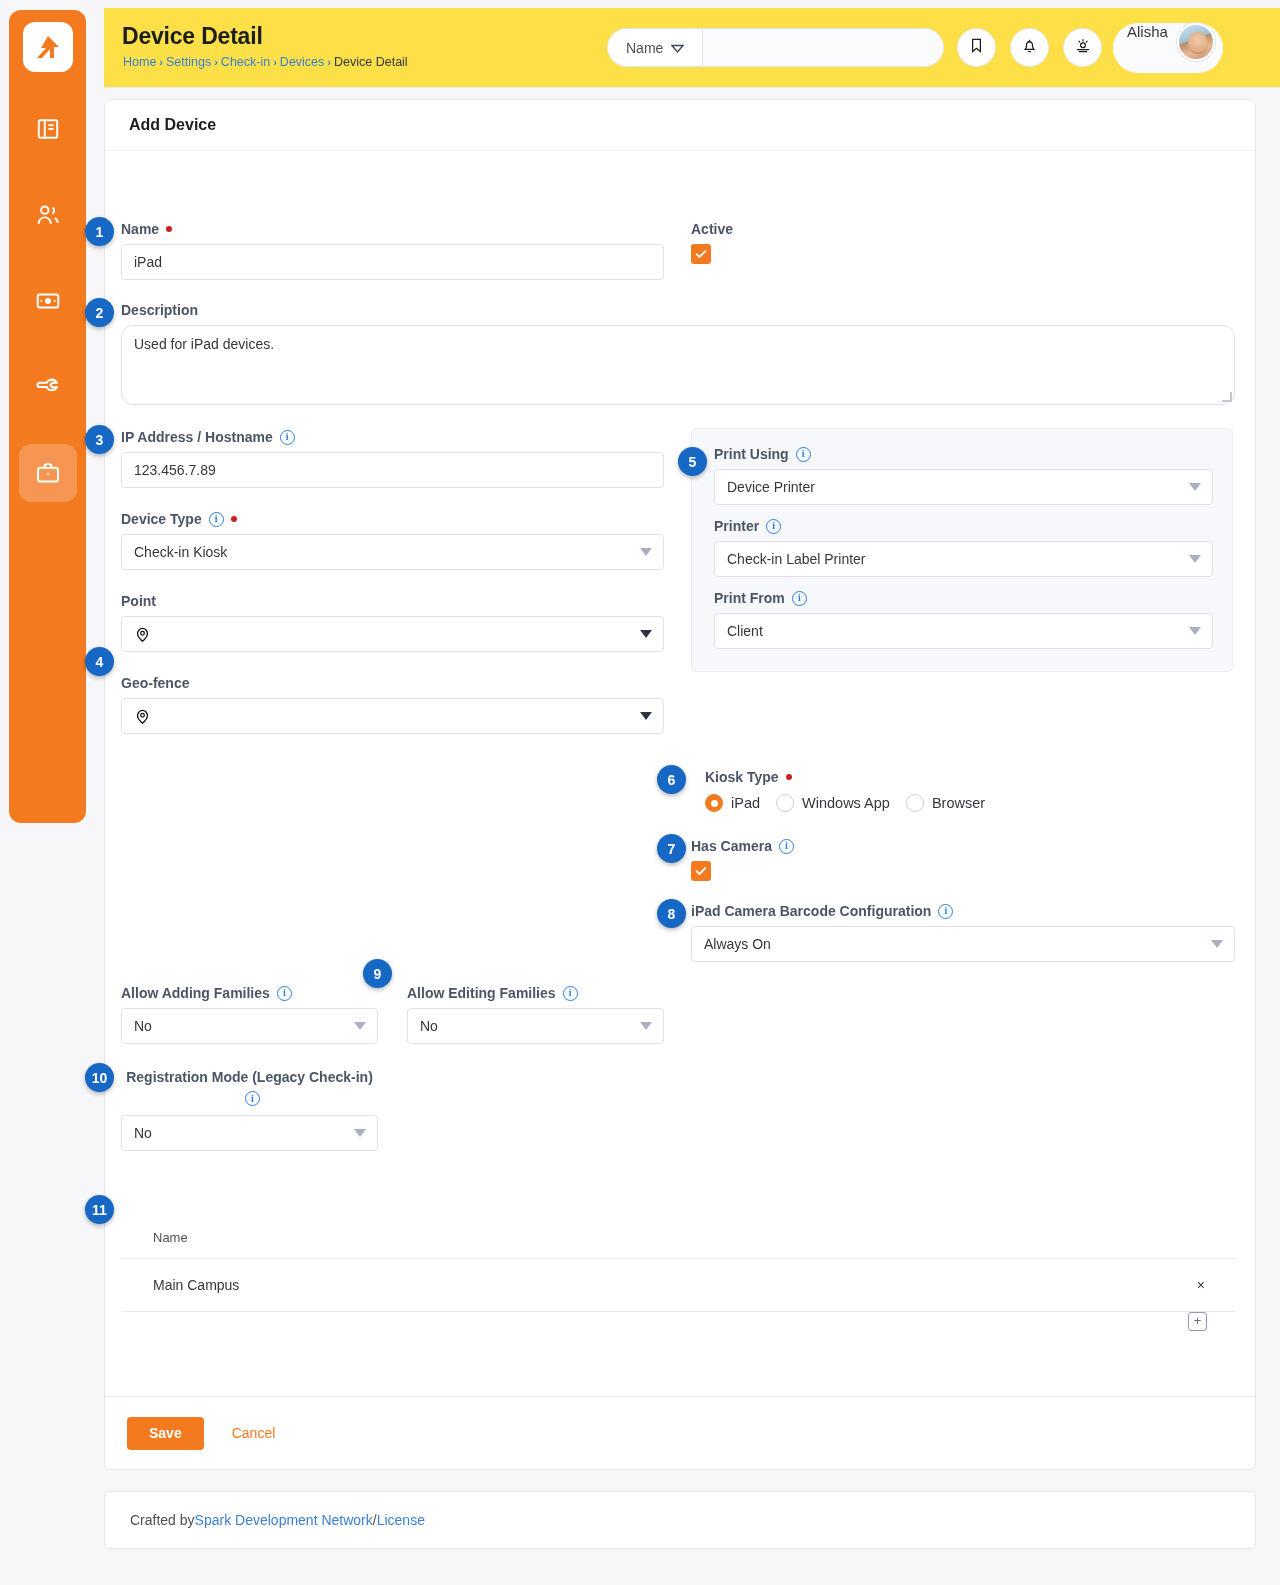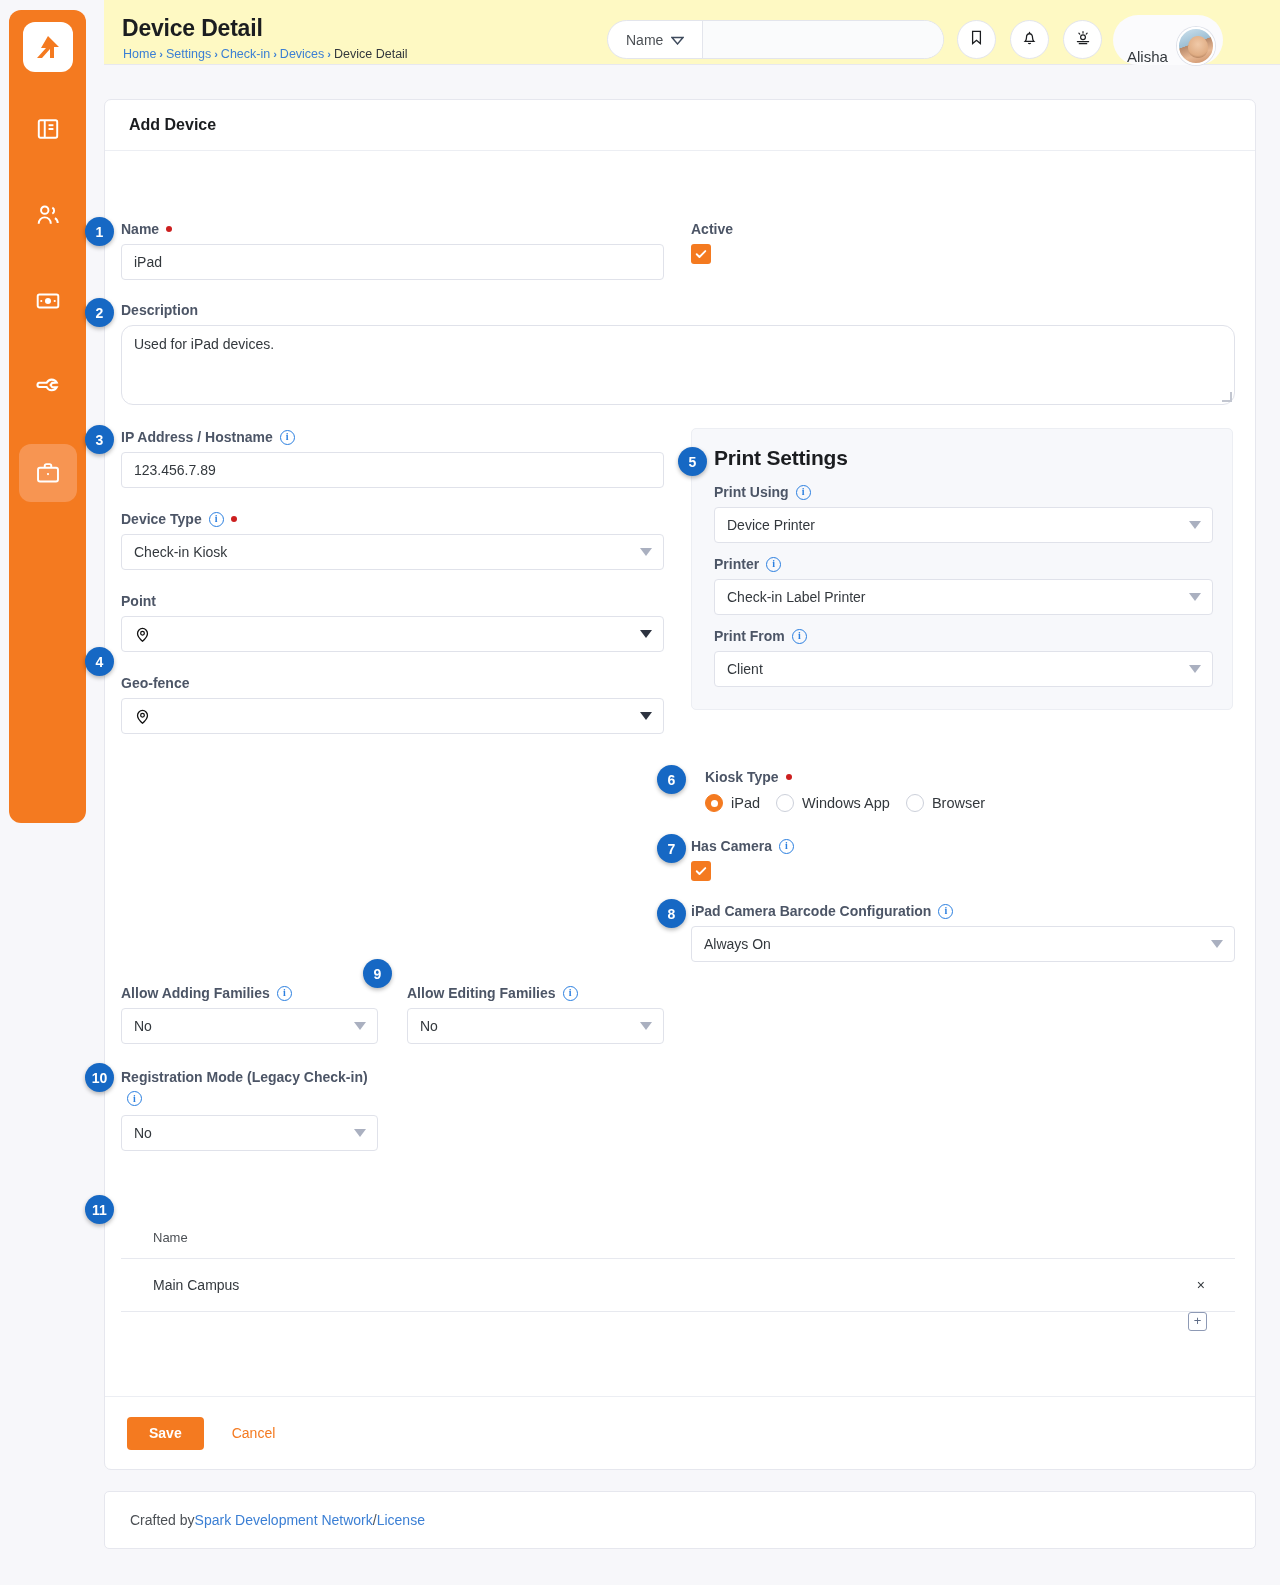--- a/index.html
+++ b/index.html
@@ -30,22 +30,22 @@
     width:58px;height:58px;margin-top:28px;
     display:flex;align-items:center;justify-content:center;
     border-radius:12px;
   }
   .nav-icon:first-of-type{margin-top:46px;}
   .nav-icon.active{ background:#f79552; }
   .nav-icon svg{ display:block; }
 
   
   .topbar{
-    position:absolute; left:104px; top:0; width:1176px; height:65px;
-    background:#fef9c3;
+    position:absolute; left:104px; top:8px; width:1176px; height:80px;
+    background:#fde047;
     border-bottom:1px solid #e8e8ee;
   }
   .page-title{
     position:absolute;left:18px;top:15px;
     font-size:23px;font-weight:bold;color:#1b1d20;letter-spacing:-.2px;
   }
   .breadcrumb{
     position:absolute;left:19px;top:47px;font-size:12.5px;color:#4c5055;
   }
   .breadcrumb a{color:#3b7fd4;text-decoration:none;}
@@ -67,21 +67,21 @@
     padding-left:10px;font-family:inherit;
   }
   .round-btn{
     position:absolute;top:20px;width:39px;height:39px;border-radius:50%;
     border:1px solid #e3e5ec;background:#fff;
     display:flex;align-items:center;justify-content:center;cursor:pointer;
   }
   .rb1{left:853px;} .rb2{left:906px;} .rb3{left:959px;}
   .userwrap{
     position:absolute;left:1009px;top:15px;height:50px;
-    display:flex;align-items:flex-end;gap:9px;
+    display:flex;align-items:flex-start;gap:9px;
     padding:0 8px 0 14px;border-radius:25px;background:#fbfbfd;cursor:pointer;
   }
   .uname{font-size:15px;color:#33383d;}
   .avatar{
     width:38px;height:38px;border-radius:50%;
     background:linear-gradient(160deg,#cfe3ef 0%,#9dbfd4 42%,#b8896a 43%,#e7b894 70%,#c98c63 100%);
     border:2px solid #fff;box-shadow:0 0 0 1px #dfe2ea;
     overflow:hidden;position:relative;
   }
   .avatar::after{
@@ -410,21 +410,20 @@
             <path d="M12 21.5s7-6.2 7-11a7 7 0 1 0-14 0c0 4.8 7 11 7 11z"></path>
             <circle cx="12" cy="10.3" r="2.6"></circle>
           </svg>
         </span>
         <span></span>
         <span class="arr"></span>
       </div>
     </div>
 
     <div class="printbox">
-      <h3>Print Settings</h3>
 
       <div class="pf">
         <div class="fld-label">
           <span>Print Using</span>
           <span class="info-i">i</span>
         </div>
         <div class="sel">
           <span>Device Printer</span>
           <span class="arr"></span>
         </div>
@@ -513,21 +512,21 @@
         <span>Allow Editing Families</span>
         <span class="info-i">i</span>
       </div>
       <div class="sel">
         <span>No</span>
         <span class="arr"></span>
       </div>
     </div>
 
     <div style="position:absolute;left:16px;top:916px;width:257px;">
-      <div class="fld-label" style="display:block;line-height:1.45;">
+      <div class="fld-label" style="display:block;line-height:1.45;text-align:center;">
         <span>Registration Mode (Legacy Check-in)</span>
         <span class="info-i" style="display:inline-flex;vertical-align:middle;margin-left:6px;">i</span>
       </div>
       <div class="sel" style="margin-top:7px;">
         <span>No</span>
         <span class="arr"></span>
       </div>
     </div>
 
     <div style="position:absolute;left:16px;top:1043px;width:1114px;">

